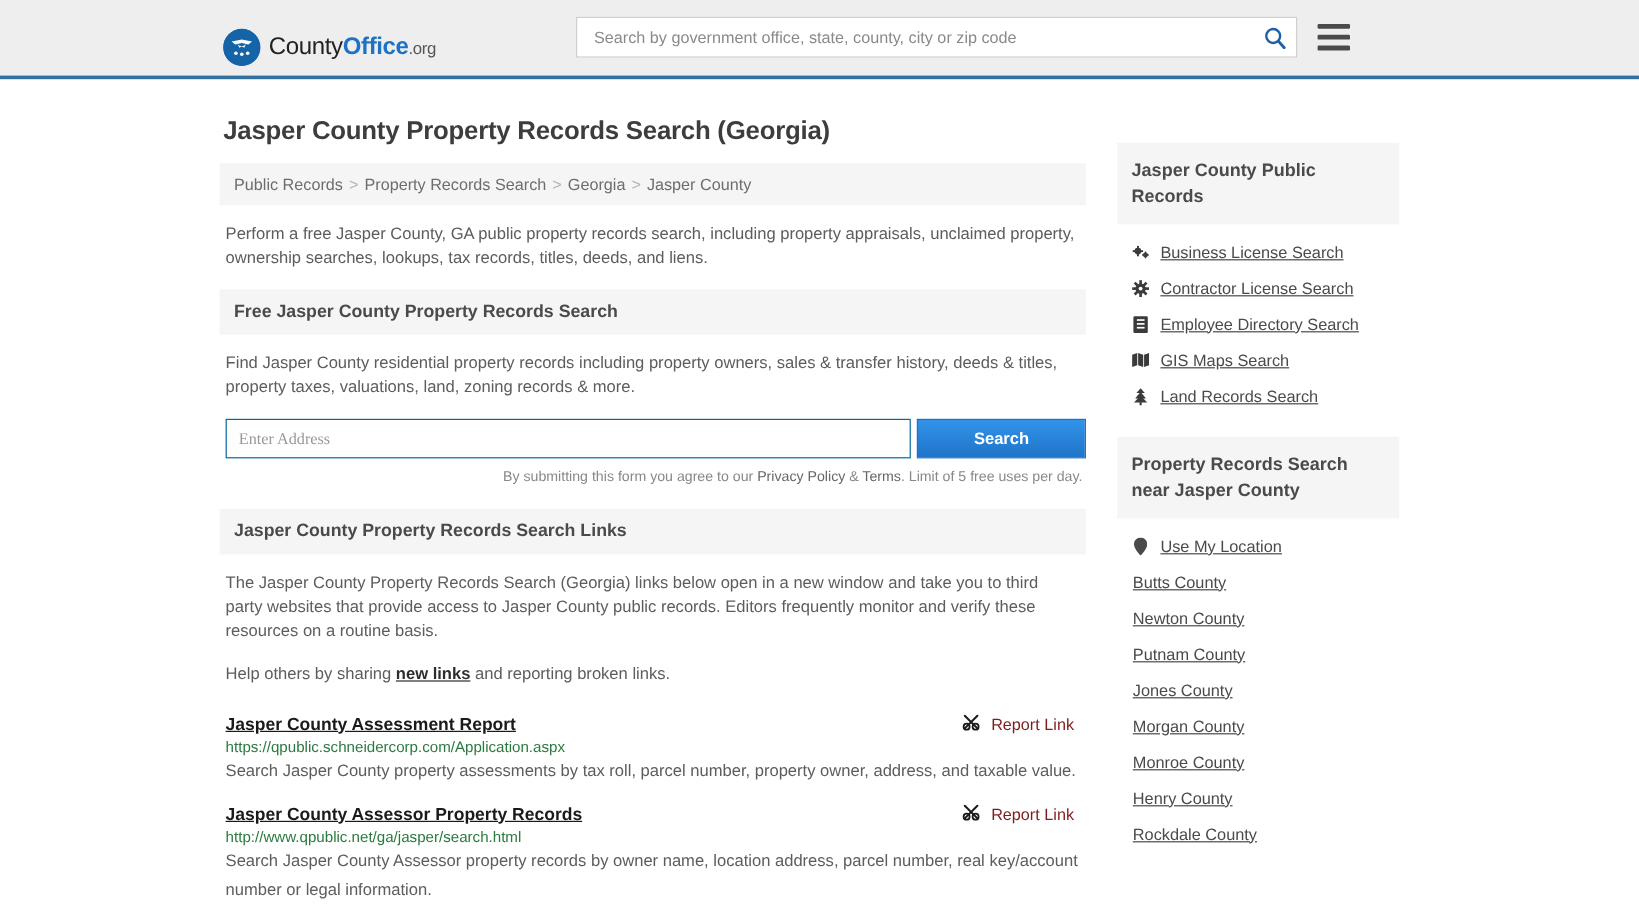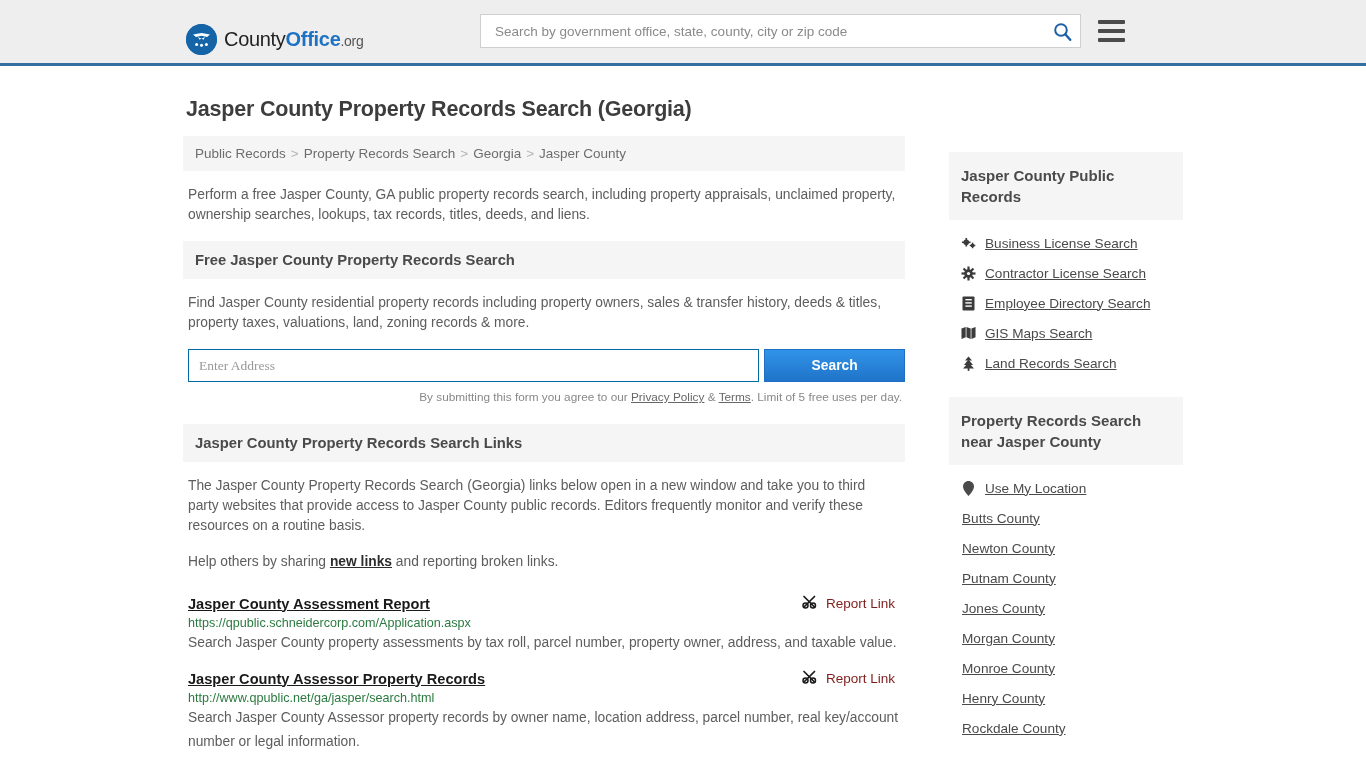--- a/index.html
+++ b/index.html
@@ -98,22 +98,22 @@
     background: #4b4b4b;
     border-radius: 1px;
   }
 
   
   .page {
     width: 1000px;
     margin: 0 auto;
     padding-top: 20px;
     display: flex;
-    gap: 44px;
-    align-items: flex-end;
+    gap: 26px;
+    align-items: center;
   }
   .main-col { width: 722px; }
   .side-col { width: 235px; }
 
   h1.page-title {
     font-size: 21.5px;
     color: #3d3d3d;
     margin: 11px 0 14px 3px;
     font-weight: bold;
     letter-spacing: -0.2px;
@@ -180,21 +180,20 @@
     font-family: "Liberation Sans", sans-serif;
   }
   .form-disclaimer {
     text-align: right;
     font-size: 11.8px;
     color: #888;
     margin: 0 3px 20px 0;
   }
   .form-disclaimer a {
     color: #666;
-    text-decoration: underline;
   }
 
   
   .result {
     margin: 0 0 8px 5px;
     padding-right: 4px;
   }
   .result-top {
     display: flex;
     justify-content: space-between;

